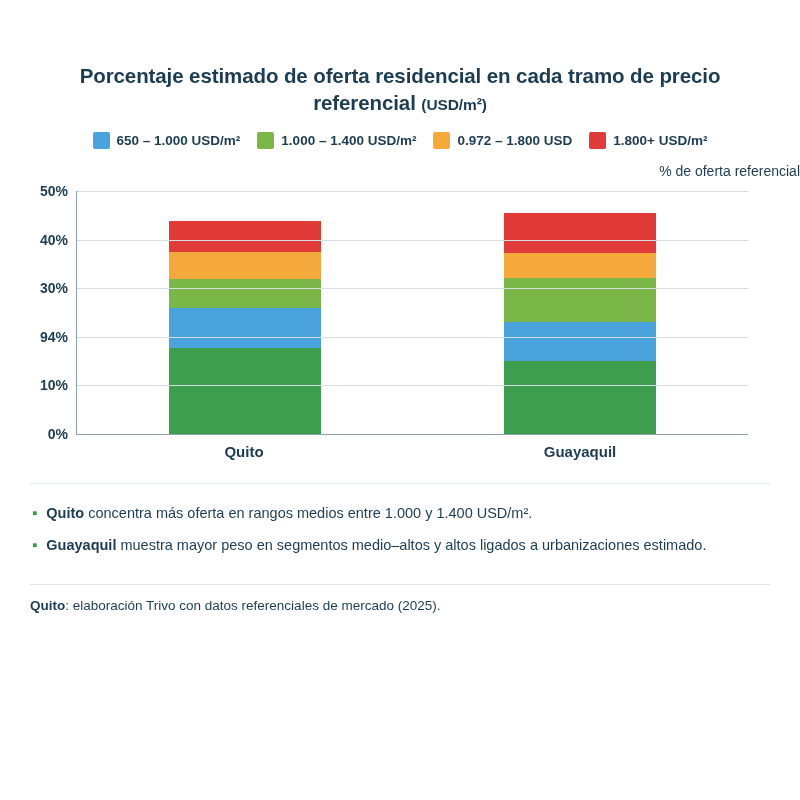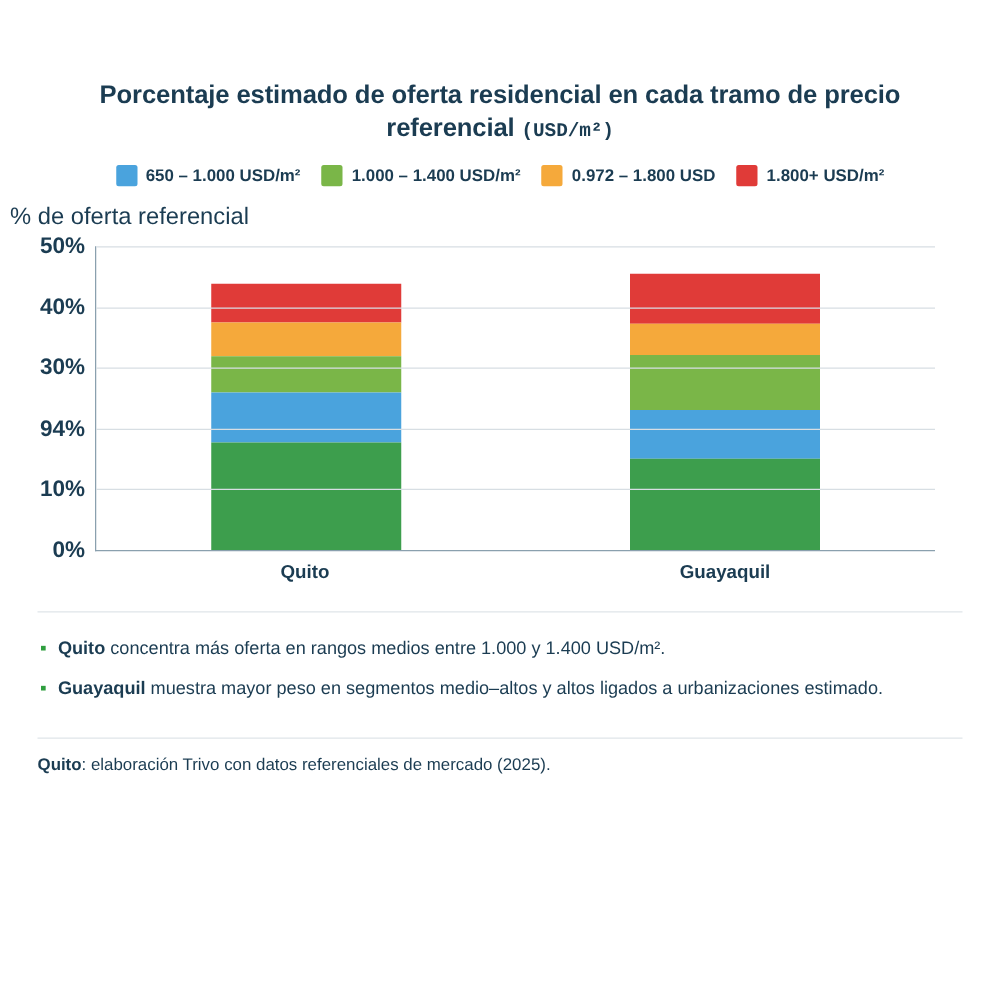--- a/index.html
+++ b/index.html
@@ -30,21 +30,20 @@
   .title {
     font-size: 20.5px;
     font-weight: bold;
     color: #1b3c52;
     line-height: 1.32;
     letter-spacing: -0.1px;
   }
   .title .units {
     font-size: 15.5px;
     font-weight: bold;
-    font-family: Liberation Mono, monospace;
   }
 
   
   .legend {
     margin: 16px auto 0 auto;
     display: flex;
     justify-content: center;
     align-items: flex-start;
     gap: 17px;
     padding: 0 32px;
@@ -62,23 +61,24 @@
     display: inline-block;
   }
   .legend-label {
     font-size: 13.5px;
     font-weight: bold;
     color: #1b3c52;
   }
 
   
   .axis-caption {
-    margin: 14px 12px 0 8px;
-    font-size: 19px;
-    color: #1b3c52;
+    margin: 14px 0 0 8px;
+    font-size: 14px;
+    color: #1b3c52;
+    text-align: right;
   }
   .chart-area {
     position: relative;
     margin: 6px 52px 0 8px;
     height: 280px;
   }
   .plot {
     position: absolute;
     left: 68px;
     right: 0;
@@ -91,21 +91,21 @@
     position: absolute;
     left: 0;
     right: 0;
     height: 1px;
     background: #d7dee3;
   }
   .ytick {
     position: absolute;
     right: calc(100% + 9px);
     transform: translateY(-50%);
-    font-size: 18px;
+    font-size: 14px;
     font-weight: bold;
     color: #1b3c52;
     white-space: nowrap;
   }
   .bars {
     position: absolute;
     left: 0; right: 0; top: 0; bottom: 0;
     display: flex;
     justify-content: space-around;
     align-items: flex-end;

